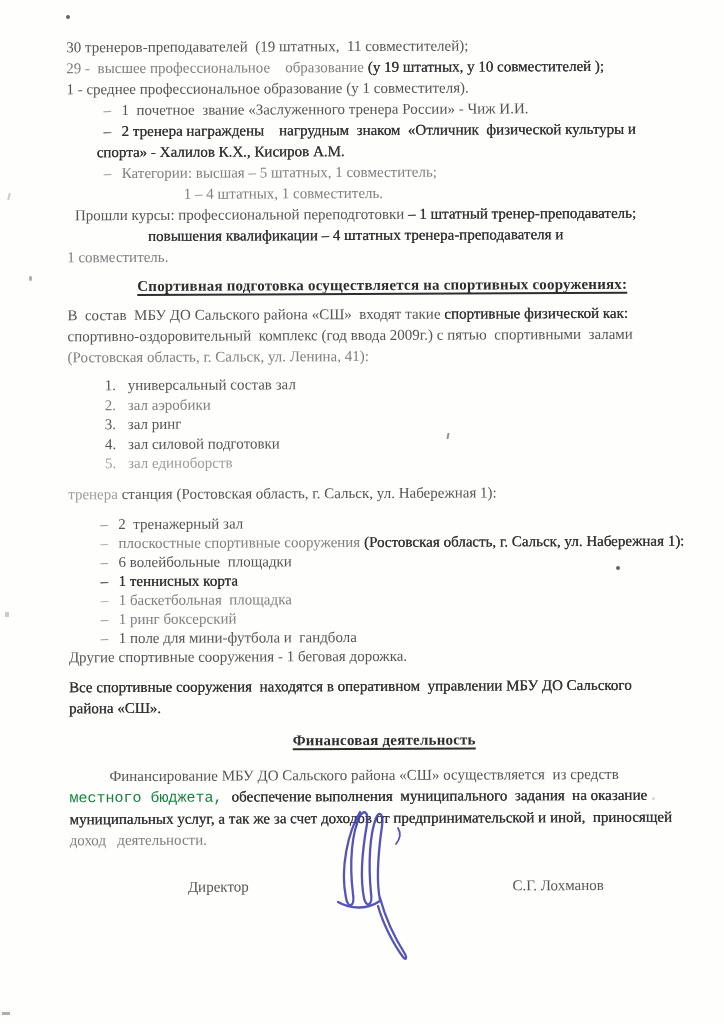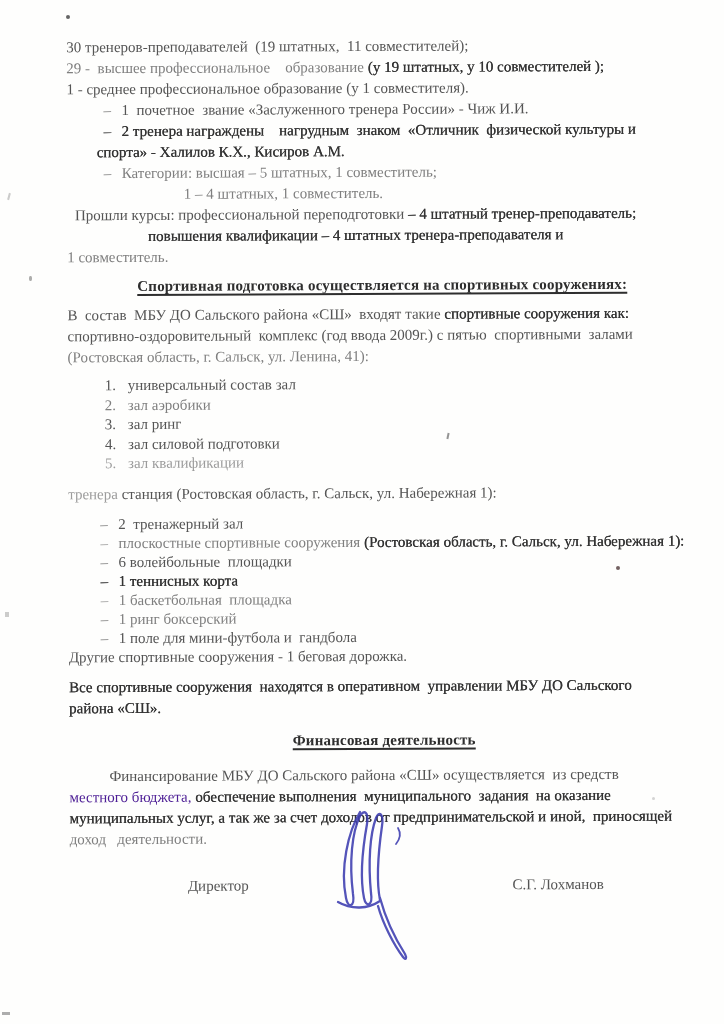--- a/index.html
+++ b/index.html
@@ -18,21 +18,21 @@
     transform:rotate(-0.25deg);
     transform-origin:50% 0;
     font-size:15px;line-height:21px;color:#4f4f4f;
   }
   .line{white-space:pre;}
   
   .t1{color:#343434;text-shadow:0.25px 0 0 #343434;}
   .t2{color:#555555;}
   .t3{color:#7f7f7f;}
   .t4{color:#9c9c9c;}
-  .t4g{color:#4c1d95;}
+  .t4g{color:#15803d;font-family:Liberation Mono, monospace;}
   .heading{
     text-align:center;font-weight:bold;color:#2e2e2e;
     text-decoration:underline;text-decoration-thickness:1.5px;text-underline-offset:3px;
     white-space:pre;letter-spacing:.2px;
   }
   .h1{margin-top:8px;}
   .h2{margin-top:12px;}
   .para{margin-top:8px;}
   .marker{display:inline-block;width:18px;}
   .num{display:inline-block;width:23px;}
@@ -67,38 +67,38 @@
     <div class="line t2">30 тренеров-преподавателей  (19 штатных,  11 совместителей);</div>
     <div class="line"><span class="t3">29 -  высшее профессиональное    образование </span><span class="t1">(у 19 штатных, у 10 совместителей );</span></div>
     <div class="line t2">1 - среднее профессиональное образование (у 1 совместителя).</div>
 
     <div class="line t2 ml-bullet"><span class="marker t3">–</span><span>1  почетное  звание «Заслуженного тренера России» - Чиж И.И.</span></div>
     <div class="line t1 ml-bullet"><span class="marker t3">–</span><span>2 тренера награждены    нагрудным  знаком  «Отличник  физической культуры и</span></div>
     <div class="line t1 ml-wrap">спорта» - Халилов К.Х., Кисиров А.М.</div>
     <div class="line t3 ml-bullet"><span class="marker t3">–</span><span>Категории: высшая – 5 штатных, 1 совместитель;</span></div>
     <div class="line t3 ml-cat2">1 – 4 штатных, 1 совместитель.</div>
 
-    <div class="line ml-courses1"><span class="t2">Прошли курсы: профессиональной переподготовки </span><span class="t1">– 4 штатный тренер-преподаватель;</span></div>
+    <div class="line ml-courses1"><span class="t2">Прошли курсы: профессиональной переподготовки </span><span class="t1">– 1 штатный тренер-преподаватель;</span></div>
     <div class="line t1 ml-courses2">повышения квалификации – 4 штатных тренера-преподавателя и</div>
     <div class="line t3">1 совместитель.</div>
 
     <div class="heading h1">Спортивная подготовка осуществляется на спортивных сооружениях:</div>
 
     <div class="para">
-      <div class="line"><span class="t2">В  состав  МБУ ДО Сальского района «СШ»  входят такие </span><span class="t1">спортивные сооружения как:</span></div>
+      <div class="line"><span class="t2">В  состав  МБУ ДО Сальского района «СШ»  входят такие </span><span class="t1">спортивные физической как:</span></div>
       <div class="line t2">спортивно-оздоровительный  комплекс (год ввода 2009г.) с пятью  спортивными  залами</div>
       <div class="line t3">(Ростовская область, г. Сальск, ул. Ленина, 41):</div>
     </div>
 
     <div class="halls">
       <div class="line t2"><span class="num t2">1.</span><span>универсальный состав зал</span></div>
       <div class="line t3"><span class="num t3">2.</span><span>зал аэробики</span></div>
       <div class="line t2"><span class="num t2">3.</span><span>зал ринг</span></div>
       <div class="line t2"><span class="num t2">4.</span><span>зал силовой подготовки</span></div>
-      <div class="line t4"><span class="num t4">5.</span><span>зал квалификации</span></div>
+      <div class="line t4"><span class="num t4">5.</span><span>зал единоборств</span></div>
     </div>
 
     <div class="line boat"><span class="t4">тренера</span><span class="t2"> станция (Ростовская область, г. Сальск, ул. Набережная 1):</span></div>
 
     <div class="facilities">
       <div class="line t2"><span class="marker t3">–</span><span>2  тренажерный зал</span></div>
       <div class="line"><span class="marker t4">–</span><span class="t3">плоскостные спортивные сооружения </span><span class="t1">(Ростовская область, г. Сальск, ул. Набережная 1):</span></div>
       <div class="line t2"><span class="marker t3">–</span><span>6 волейбольные  площадки</span></div>
       <div class="line t1"><span class="marker t2">–</span><span>1 теннисных корта</span></div>
       <div class="line t3"><span class="marker t4">–</span><span>1 баскетбольная  площадка</span></div>

